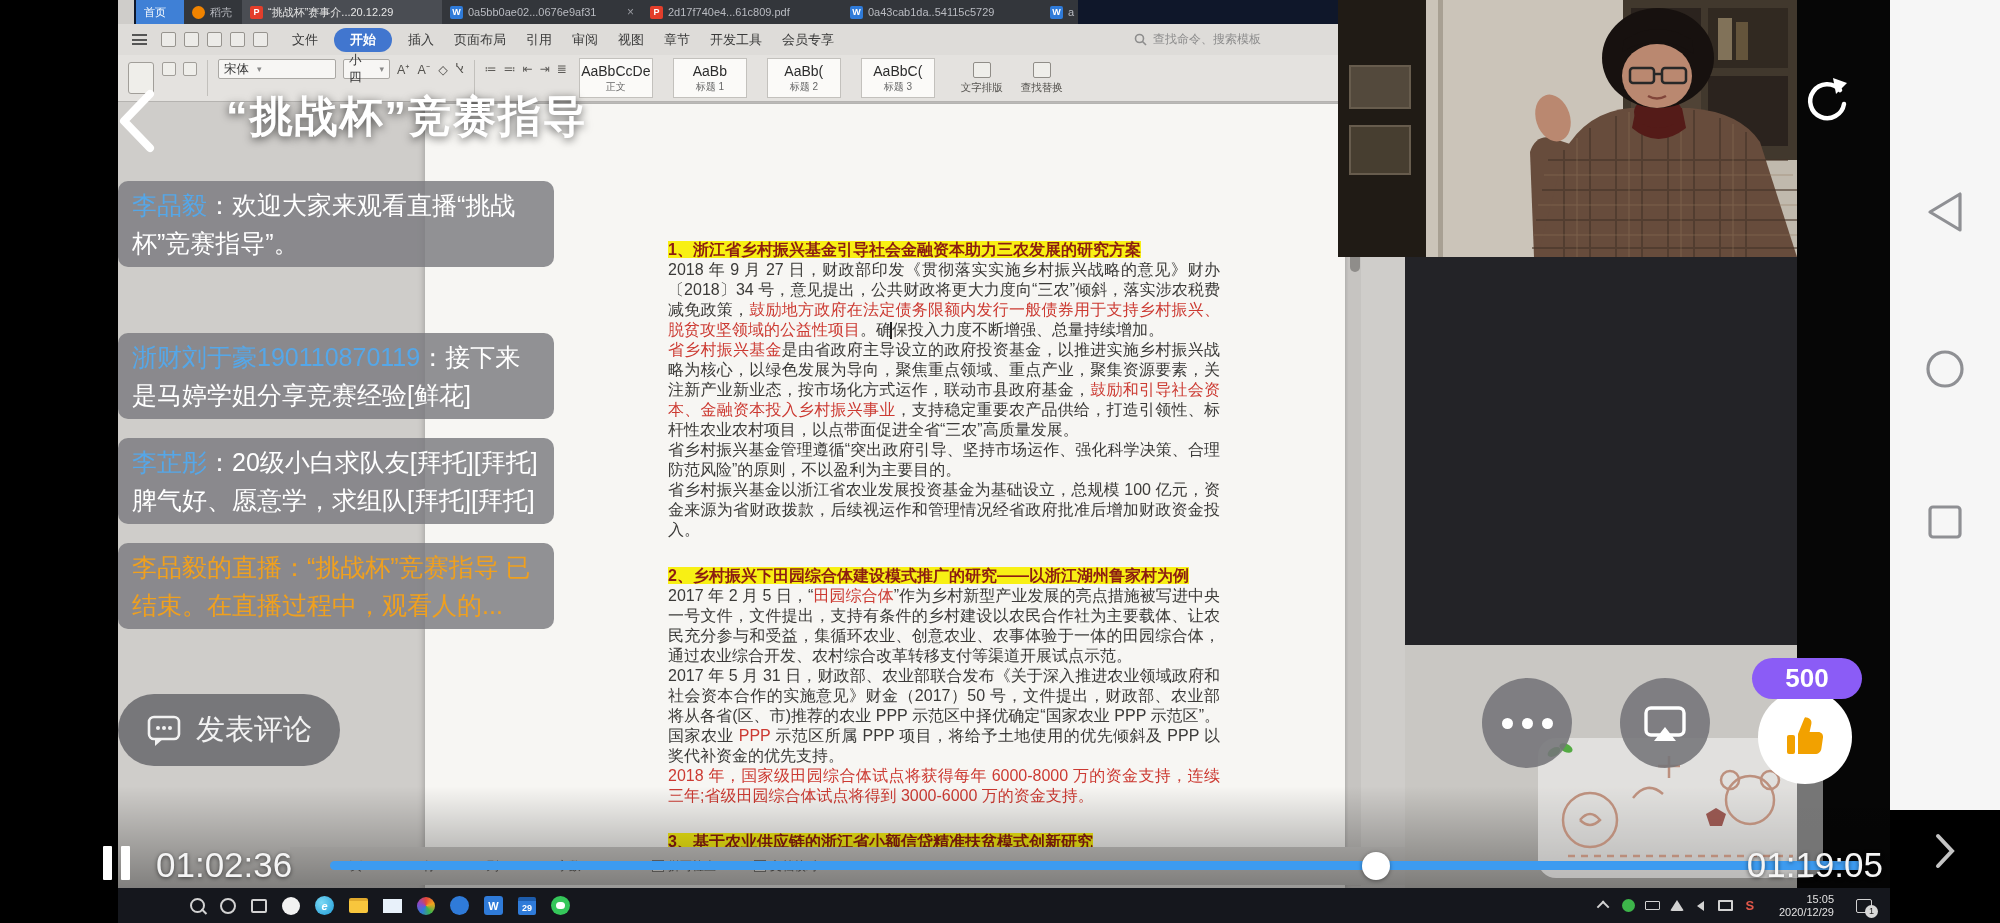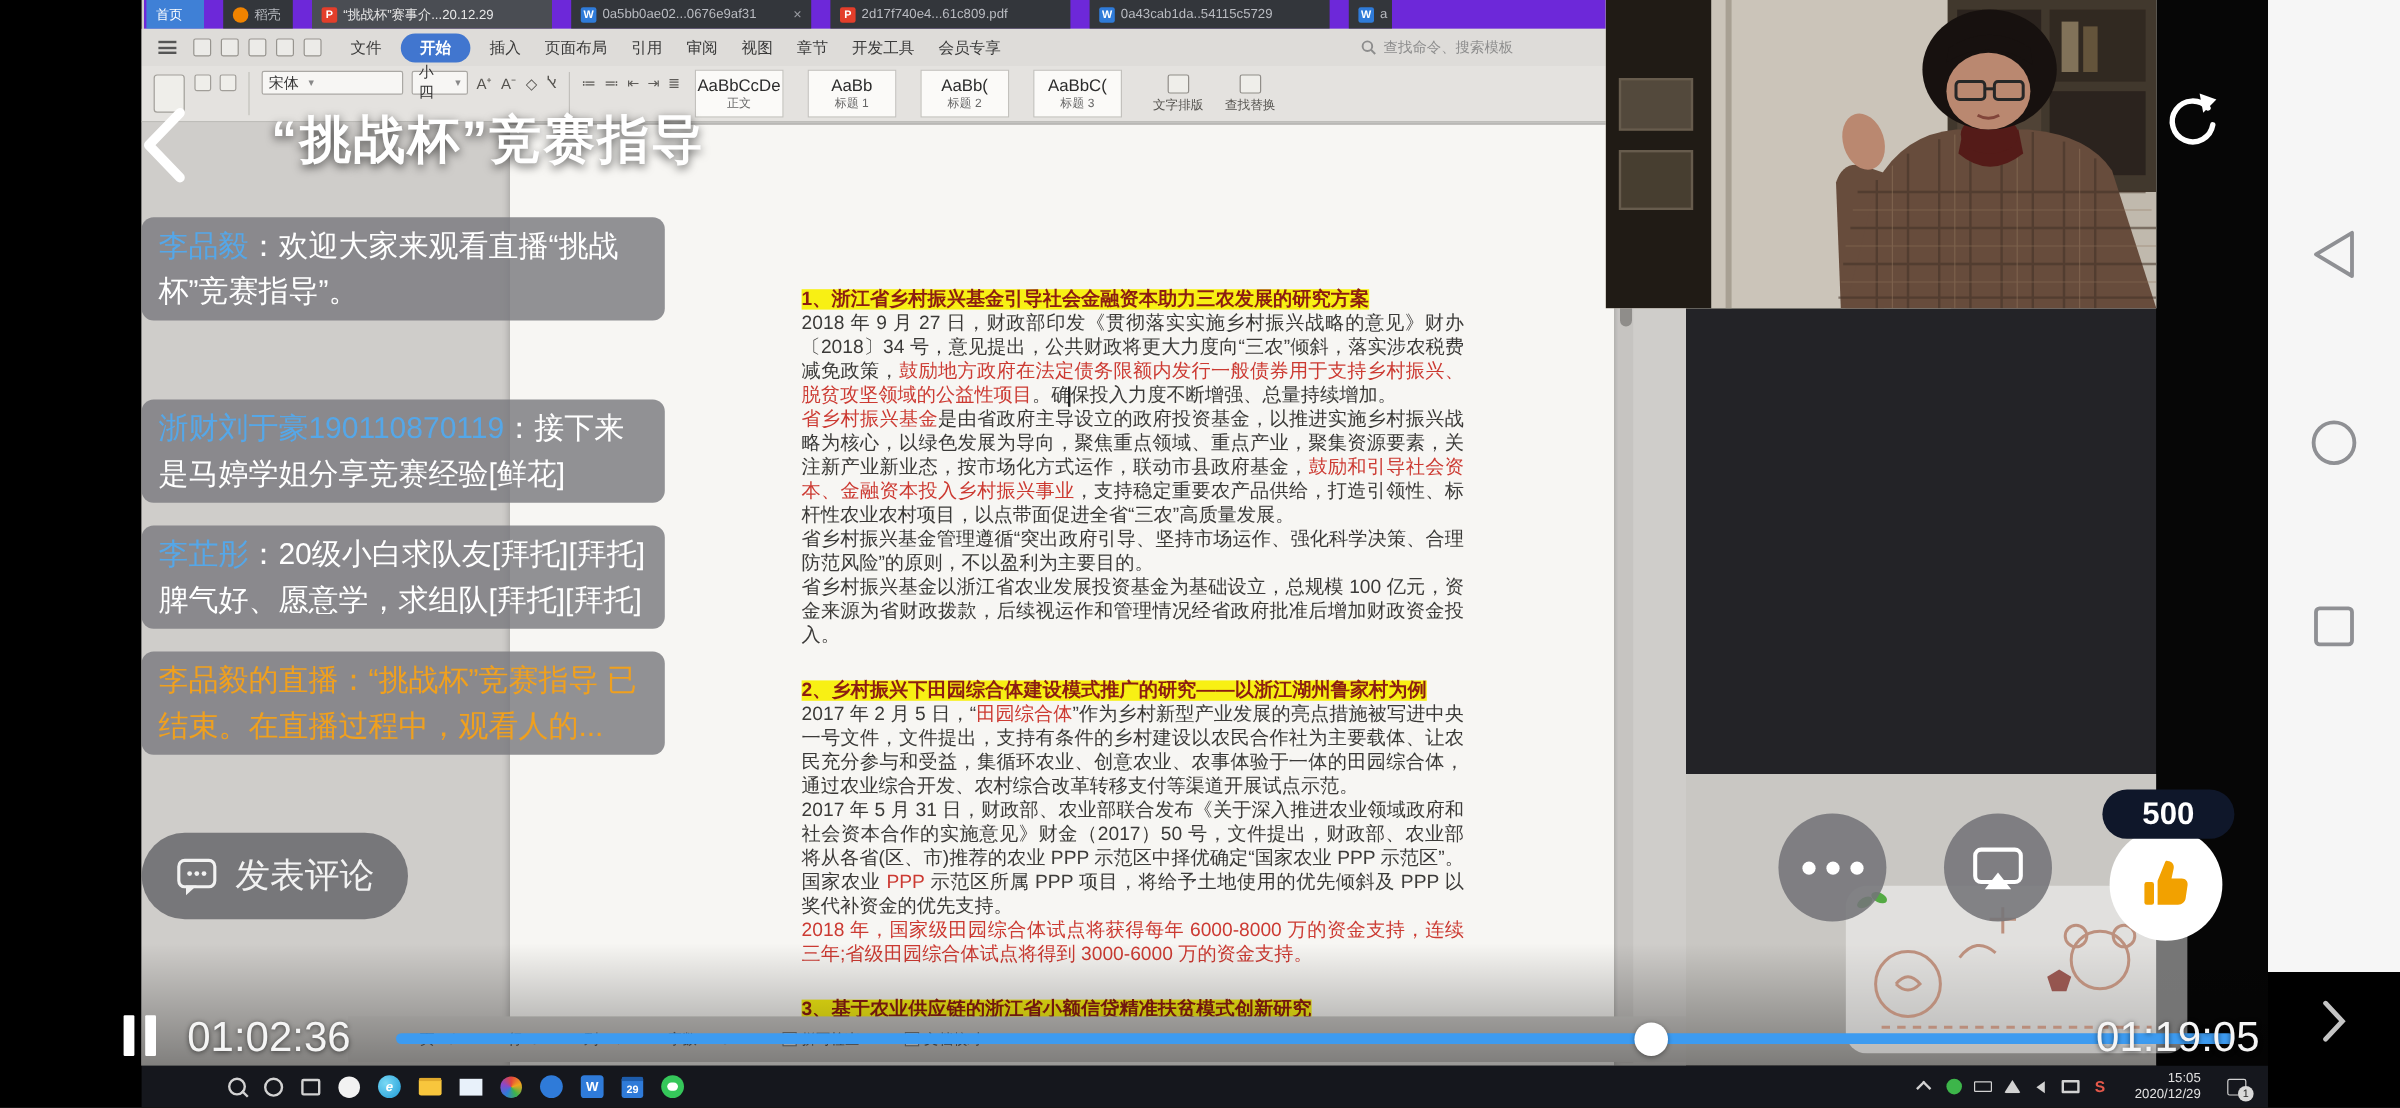--- a/index.html
+++ b/index.html
@@ -5,22 +5,22 @@
   * { margin:0; padding:0; box-sizing:border-box; }
   html,body { width:2000px; height:923px; background:#000; overflow:hidden;
     font-family:"Liberation Sans", sans-serif; }
   #stage { position:relative; width:2000px; height:923px; background:#000; }
   .abs { position:absolute; }
 
   
   #desktop { left:118px; top:0; width:1287px; height:888px; background:#cfcdca; z-index:1; }
 
   
-  #tabbar { left:2px; top:0; width:1287px; height:24px; background:#6d28d9;
-    display:flex; align-items:stretch; gap:16px; padding-left:2px; }
+  #tabbar { left:16px; top:0; width:1287px; height:24px; background:#0f172a;
+    display:flex; align-items:stretch; gap:0; padding-left:2px; }
   .tab { display:flex; align-items:center; gap:5px; padding:0 8px; font-size:11px;
     color:#b9bbc1; background:#33363b; white-space:nowrap; overflow:hidden; }
   .tab.home { width:48px; background:#3f80d6; color:#fff; justify-content:center; }
   .tab.docer { width:58px; }
   .tab.ppt { width:200px; background:#4a4d53; color:#e6e6e6; }
   .tab.doc, .tab.pdf { width:200px; }
   .tab.stub { width:36px; }
   .tico { flex:0 0 13px; width:13px; height:13px; border-radius:2px; font-weight:bold;
     font-size:9px; line-height:13px; text-align:center; color:#fff; }
   .ppt .tico, .pdf .tico { background:#e33e2b; }
@@ -179,21 +179,21 @@
     border-radius:50%; z-index:5; box-shadow:0 1px 4px rgba(0,0,0,.4); }
 
   .round-btn { width:90px; height:90px; border-radius:50%; background:rgba(116,116,121,.88);
     z-index:5; display:flex; align-items:center; justify-content:center; }
   #more-btn { left:1482px; top:678px; }
   #more-btn .dots { display:flex; gap:9px; }
   #more-btn .dots i { width:11px; height:11px; border-radius:50%; background:#fff; }
   #cast-btn { left:1620px; top:678px; }
   #like-btn { left:1758px; top:690px; width:94px; height:94px; border-radius:50%;
     background:#fff; z-index:5; display:flex; align-items:center; justify-content:center; }
-  #like-badge { left:1752px; top:658px; width:110px; height:41px; background:#0f172a;
+  #like-badge { left:1752px; top:658px; width:110px; height:41px; background:#8b5cf6;
     border-radius:21px; z-index:6; color:#fff; font-size:26px; font-weight:bold;
     display:flex; align-items:center; justify-content:center; }
 
   #doodle { left:1538px; top:738px; width:285px; height:140px; z-index:4; }
 </style>
 </head>
 <body>
 
 <div id="stage">
 

